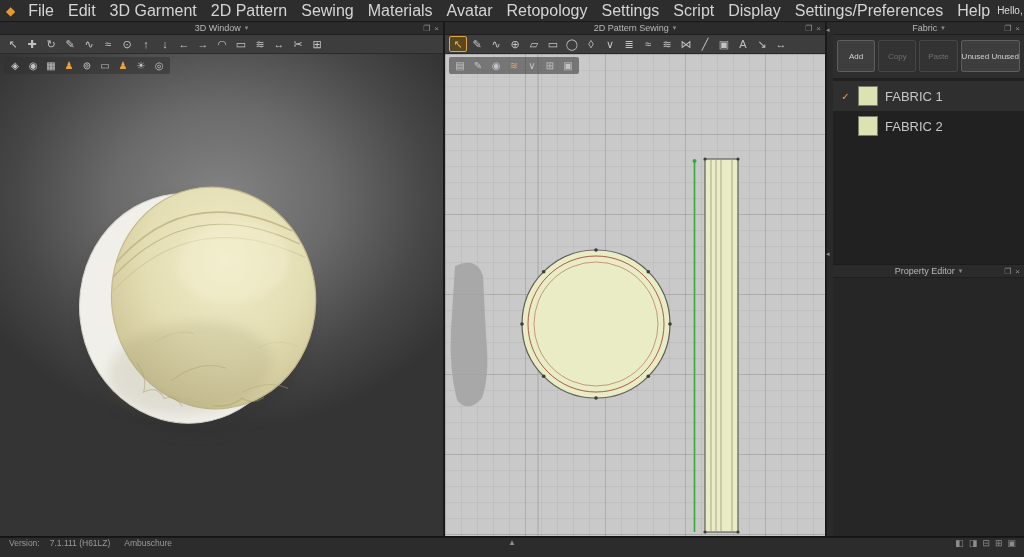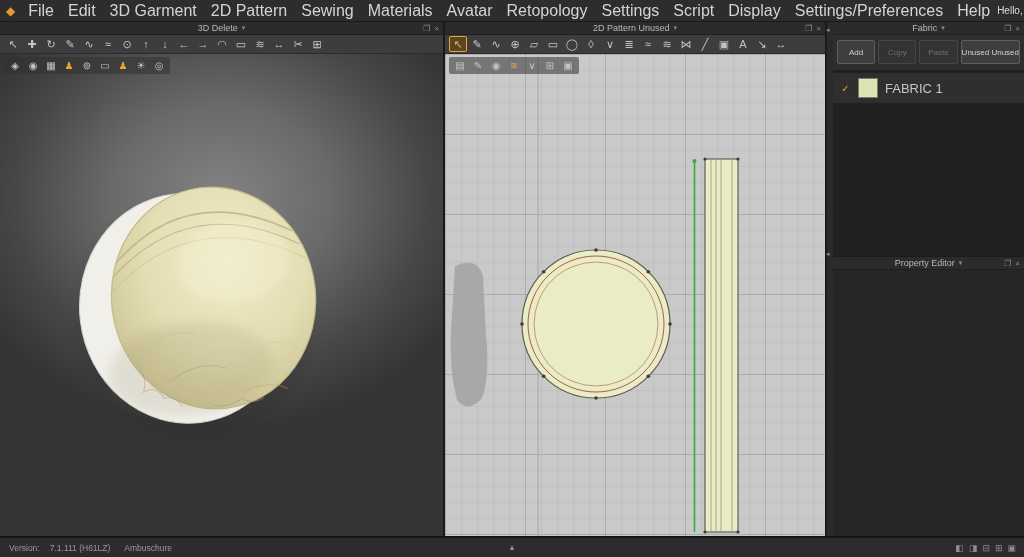--- a/index.html
+++ b/index.html
@@ -70,39 +70,39 @@
   
   .collapse-strip { width:6px; background:#2a2a2a; position:relative; }
   .collapse-strip span { position:absolute; left:-1px; color:#8d8d8d; font-size:7px; }
   .collapse-strip .c-top { top:4px; }
   .collapse-strip .c-mid { top:228px; }
 
   
   .sidebar { width:191px; background:#0369a1; display:flex; flex-direction:column; }
   .fab-buttons { display:flex; gap:3px; padding:5px 4px 6px 4px; background:#2e2e2e; border-bottom:1px solid #1f1f1f; }
   .btn {
-    flex:1; height:24px; background:#3e3e3e; border:1px solid #5d5d5d; border-radius:2px;
+    flex:1; height:32px; background:#3e3e3e; border:1px solid #5d5d5d; border-radius:2px;
     color:#d2d2d2; font-size:8px; display:flex; align-items:center; justify-content:center;
     white-space:nowrap; cursor:default;
   }
   .btn.disabled { color:#6f6f6f; border-color:#464646; background:#333333; }
   .btn.wide { flex:1.5; }
   .fab-list { height:186px; background:#212121; border-bottom:1px solid #1b1b1b; padding-top:2px; }
   .fab-item { height:30px; display:flex; align-items:center; padding:0 7px; gap:7px; }
   .fab-item.selected { background:#2f2f2f; }
   .check { width:11px; color:#e8a33d; font-size:10px; text-align:center; }
   .swatch { width:20px; height:20px; background:#dde2b2; border:1px solid #7c7c6a; }
   .fab-label { color:#c6c6c6; font-size:13px; }
   .prop-body { flex:1; background:#262626; }
 
   
   .statusbar {
     position:absolute; left:0; right:0; bottom:0; height:20px;
     background:#2c2c2c; border-top:1px solid #191919;
-    display:flex; align-items:center; padding:0 9px;
+    display:flex; align-items:flex-start; padding:0 9px;
   }
   .status-text { color:#9a9a9a; font-size:8.5px; }
   .status-text .vval { margin-left:10px; }
   .status-text .pname { margin-left:14px; }
   .timeline-caret { position:absolute; left:50%; transform:translateX(-50%); color:#8d8d8d; font-size:8px; cursor:default; }
   .layout-icons { position:absolute; right:8px; display:flex; gap:5px; }
   .layout-icons span { color:#8d8d8d; font-size:9px; cursor:default; }
 </style>
 </head>
 <body>
@@ -126,21 +126,21 @@
   <span class="greeting"><span>Hello, </span><span class="user">Style576</span></span>
   <span class="winctl">–</span>
   <span class="winctl">❐</span>
   <span class="winctl">×</span>
 </div>
 
 <div class="main">
 
   <div class="viewport vp-3d">
     <div class="titlebar">
-      <span class="t">3D Delete</span>
+      <span class="t">3D Window</span>
       <span class="caret">▾</span>
       <span class="tb-icons">
         <span>❐</span>
         <span>×</span>
       </span>
     </div>
     <div class="toolbar">
       <span class="tool">↖</span>
       <span class="tool">✚</span>
       <span class="tool">↻</span>
@@ -204,21 +204,21 @@
           <ellipse cx="182" cy="312" rx="82" ry="46" fill="#8d8560" opacity="0.16" filter="url(#softBlur)"></ellipse>
         </g>
       </svg>
     </div>
   </div>
 
   <div class="gap"></div>
 
   <div class="viewport vp-2d">
     <div class="titlebar">
-      <span class="t">2D Pattern Unused</span>
+      <span class="t">2D Pattern Sewing</span>
       <span class="caret">▾</span>
       <span class="tb-icons">
         <span>❐</span>
         <span>×</span>
       </span>
     </div>
     <div class="toolbar">
       <span class="tool active">↖</span>
       <span class="tool">✎</span>
       <span class="tool">∿</span>
@@ -309,20 +309,25 @@
       <span class="btn disabled">Copy</span>
       <span class="btn disabled">Paste</span>
       <span class="btn wide">Unused Unused</span>
     </div>
     <div class="fab-list">
       <div class="fab-item selected">
         <span class="check">✓</span>
         <span class="swatch"></span>
         <span class="fab-label">FABRIC 1</span>
       </div>
+      <div class="fab-item">
+        <span class="check"></span>
+        <span class="swatch"></span>
+        <span class="fab-label">FABRIC 2</span>
+      </div>
     </div>
     <div class="titlebar">
       <span class="t">Property Editor</span>
       <span class="caret">▾</span>
       <span class="tb-icons">
         <span>❐</span>
         <span>×</span>
       </span>
     </div>
     <div class="prop-body"></div>

